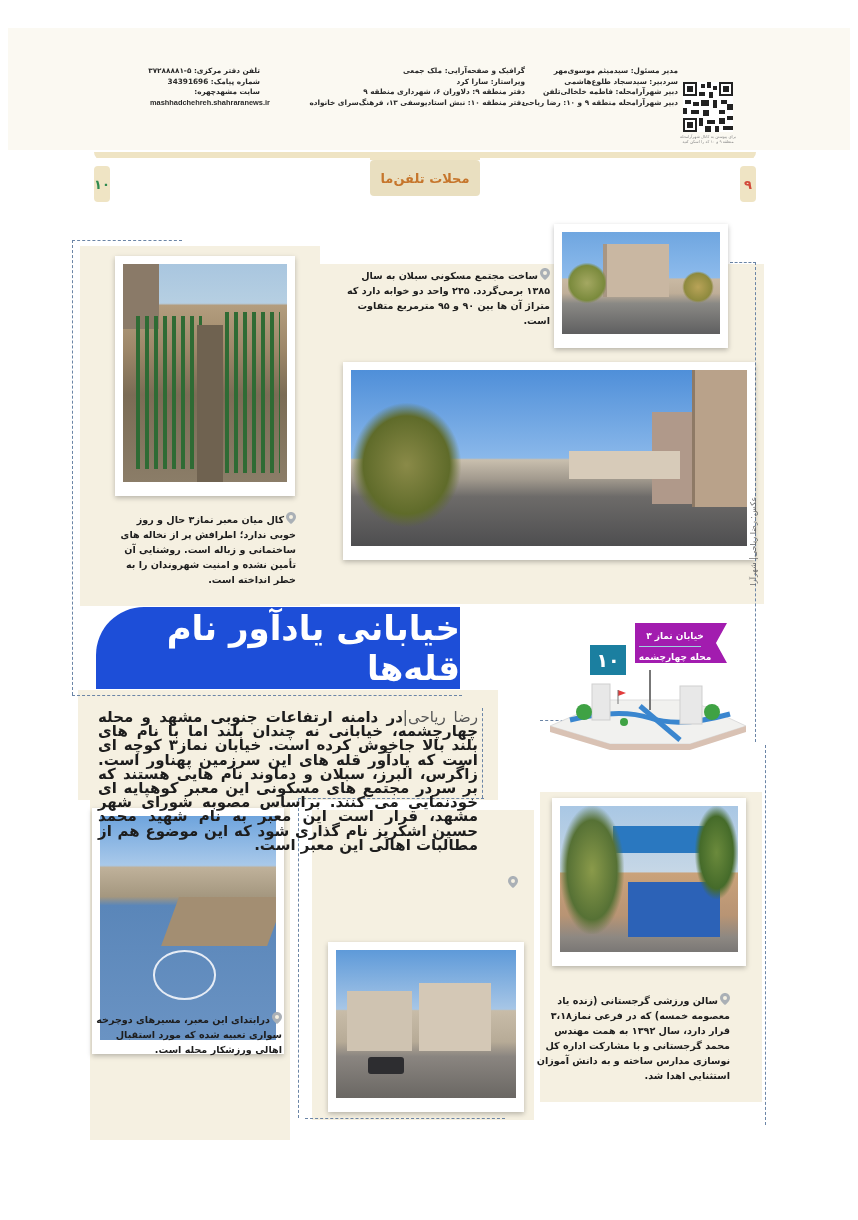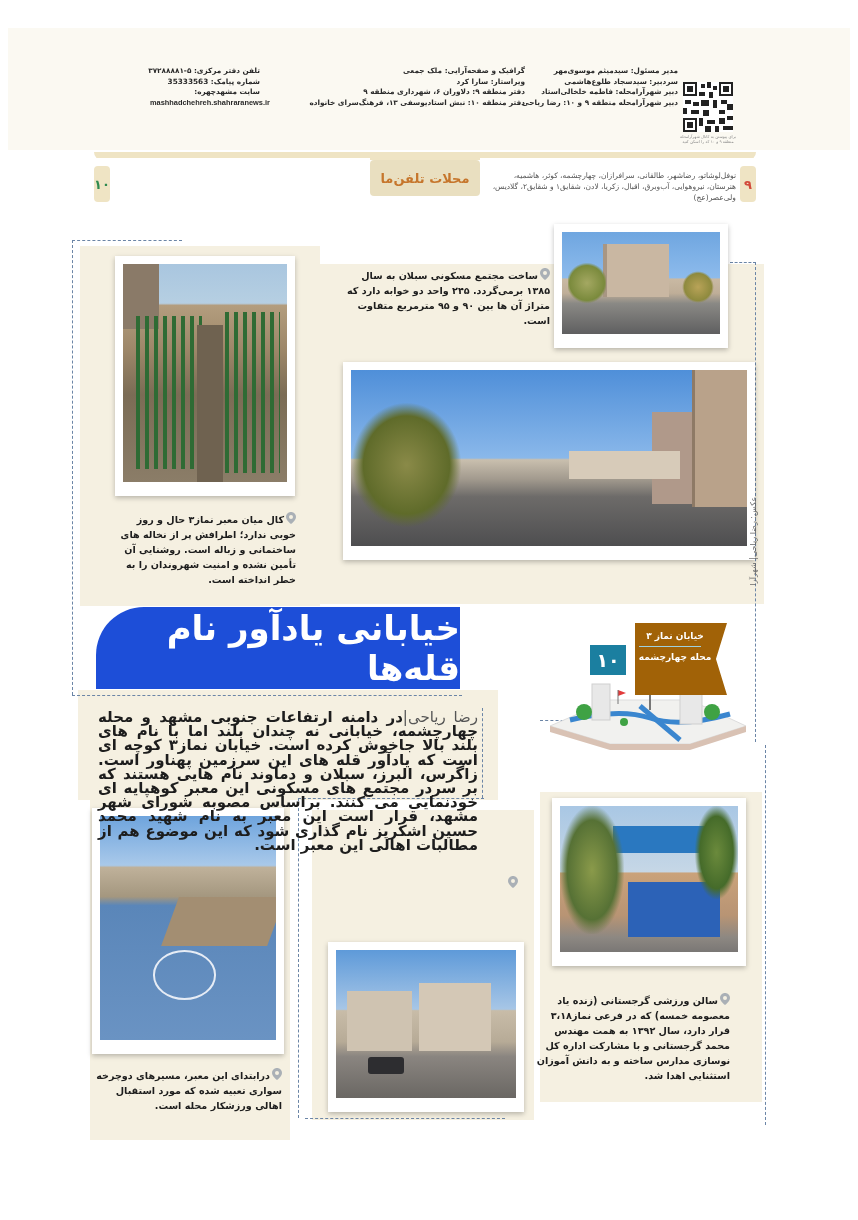--- a/index.html
+++ b/index.html
@@ -46,48 +46,48 @@
   .pin { display: inline-block; width: 10px; height: 12px; margin-left: 2px; vertical-align: -1px; }
 
   .headline { position: absolute; left: 96px; top: 607px; width: 364px; height: 82px; background: #1d4ed8; border-radius: 48px 0 0 0; display: flex; align-items: center; justify-content: center; color: #fff; font-weight: bold; font-size: 34px; direction: rtl; }
 
   .body-text { position: absolute; left: 98px; top: 710px; width: 380px; font-size: 15px; line-height: 14.2px; color: #1d1d1d; font-weight: bold; direction: rtl; text-align: justify; }
   .body-text .byline { color: #555; font-weight: normal; }
 
   .photo-credit { position: absolute; left: 740px; top: 486px; width: 26px; height: 110px; }
   .photo-credit span { position: absolute; left: 50%; top: 50%; transform: translate(-50%,-50%) rotate(-90deg); white-space: nowrap; font-size: 8px; color: #666; direction: rtl; }
 
-  .map-flag { position: absolute; left: 635px; top: 623px; width: 92px; height: 72px; background: #a16207; clip-path: polygon(0 0, 100% 0, 88% 50%, 100% 100%, 0 100%); color: #fff; font-weight: bold; font-size: 9px; direction: rtl; text-align: center; padding-right: 12px; }
+  .map-flag { position: absolute; left: 635px; top: 623px; width: 92px; height: 40px; background: #a21caf; clip-path: polygon(0 0, 100% 0, 88% 50%, 100% 100%, 0 100%); color: #fff; font-weight: bold; font-size: 9px; direction: rtl; text-align: center; padding-right: 12px; }
   .map-flag .l1 { padding-top: 8px; }
   .map-flag hr { border: 0; border-top: 1px solid #9fd0de; margin: 5px 14px 5px 4px; }
   .num-badge { position: absolute; left: 590px; top: 645px; width: 36px; height: 30px; background: #1b7fa0; color: #fff; font-weight: bold; font-size: 19px; display: flex; align-items: center; justify-content: center; }
 </style>
 </head>
 <body>
 
 <div class="masthead"></div>
 
 <div class="mh-col mh-contact">
   <div>تلفن دفتر مرکزی: ۵-۳۷۲۸۸۸۸۱</div>
-  <div>شماره پیامک: 35333563</div>
+  <div>شماره پیامک: 34391696</div>
   <div>سایت مشهدچهره:</div>
   <div class="url">mashhadchehreh.shahraranews.ir</div>
 </div>
 
 <div class="mh-col mh-graphics">
   <div>گرافیک و صفحه‌آرایی: ملک جمعی</div>
   <div>ویراستار: سارا کرد</div>
   <div>دفتر منطقه ۹: دلاوران ۶، شهرداری منطقه ۹</div>
   <div>دفتر منطقه ۱۰: نبش استادیوسفی ۱۳، فرهنگ‌سرای خانواده</div>
 </div>
 
 <div class="mh-col mh-staff">
   <div>مدیر مسئول: سیدمیثم موسوی‌مهر</div>
   <div>سردبیر: سیدسجاد طلوع‌هاشمی</div>
-  <div>دبیر شهرآرامحله: فاطمه خلخالی‌استاد</div>
+  <div>دبیر شهرآرامحله: فاطمه خلخالی‌تلفن</div>
   <div>دبیر شهرآرامحله منطقه ۹ و ۱۰: رضا ریاحی</div>
 </div>
 
 <div class="qr">
   <svg width="50" height="50" viewBox="0 0 25 25">
     <rect width="25" height="25" fill="#fff"></rect>
     <g fill="#222">
       <rect x="0" y="0" width="7" height="7"></rect>
         <rect x="1" y="1" width="5" height="5" fill="#fff"></rect>
         <rect x="2" y="2" width="3" height="3"></rect>
@@ -125,21 +125,20 @@
 <div class="qr-cap">برای پیوستن به کانال شهرآرامحله منطقه ۹ و ۱۰ کد را اسکن کنید</div>
 
 <div class="navband">
   <div class="nav-top"></div>
   <div class="nav-panel nav-left">
     <div class="nav-num left">۱۰</div>
   </div>
   <div class="nav-title">محلات تلفن‌ما</div>
   <div class="nav-panel nav-right">
     <div class="nav-num right">۹</div>
-    <div class="nav-text">نوفل‌لوشاتو، رضاشهر، طالقانی، سرافرازان، چهارچشمه، کوثر، هاشمیه، هنرستان، نیروهوایی، آب‌وبرق، اقبال، زکریا، لادن، شقایق۱ و شقایق۲، گلادیس، ولی‌عصر(عج)</div>
   </div>
 </div>
 
 <div class="bg" style="left:80px; top:246px; width:240px; height:360px;"></div>
 <div class="bg" style="left:320px; top:264px; width:444px; height:340px;"></div>
 <div class="bg" style="left:78px; top:690px; width:420px; height:110px;"></div>
 <div class="bg" style="left:540px; top:792px; width:222px; height:310px;"></div>
 <div class="bg" style="left:312px; top:810px; width:222px; height:310px;"></div>
 <div class="bg" style="left:90px; top:800px; width:200px; height:340px;"></div>
 
@@ -226,21 +225,21 @@
       </svg></span>
 </div>
 
 <div class="caption" style="left:530px; top:993px; width:200px;">
   <span class="pin"><svg width="10" height="12" viewBox="0 0 10 12">
         <path d="M5 0C2.2 0 0 2.2 0 5c0 3.5 5 7 5 7s5-3.5 5-7C10 2.2 7.8 0 5 0z" fill="#aab0b6"></path>
         <circle cx="5" cy="5" r="2" fill="#f5f0e1"></circle>
       </svg></span><span>سالن ورزشی گرجستانی (زنده یاد معصومه خمسه) که در فرعی نماز۳،۱۸ قرار دارد، سال ۱۳۹۲ به همت مهندس محمد گرجستانی و با مشارکت اداره کل نوسازی مدارس ساخته و به دانش آموزان استثنایی اهدا شد.</span>
 </div>
 
-<div class="caption" style="left:96px; top:1068px; width:186px;">
+<div class="caption" style="left:96px; top:1012px; width:186px;">
   <span class="pin"><svg width="10" height="12" viewBox="0 0 10 12">
         <path d="M5 0C2.2 0 0 2.2 0 5c0 3.5 5 7 5 7s5-3.5 5-7C10 2.2 7.8 0 5 0z" fill="#aab0b6"></path>
         <circle cx="5" cy="5" r="2" fill="#f5f0e1"></circle>
       </svg></span><span>درابتدای این معبر، مسیرهای دوچرخه سواری تعبیه شده که مورد استقبال اهالی ورزشکار محله است.</span>
 </div>
 
 <div class="photo-credit">
   <span>عکس: رضا ریاحی| شهرآرا</span>
 </div>
 

